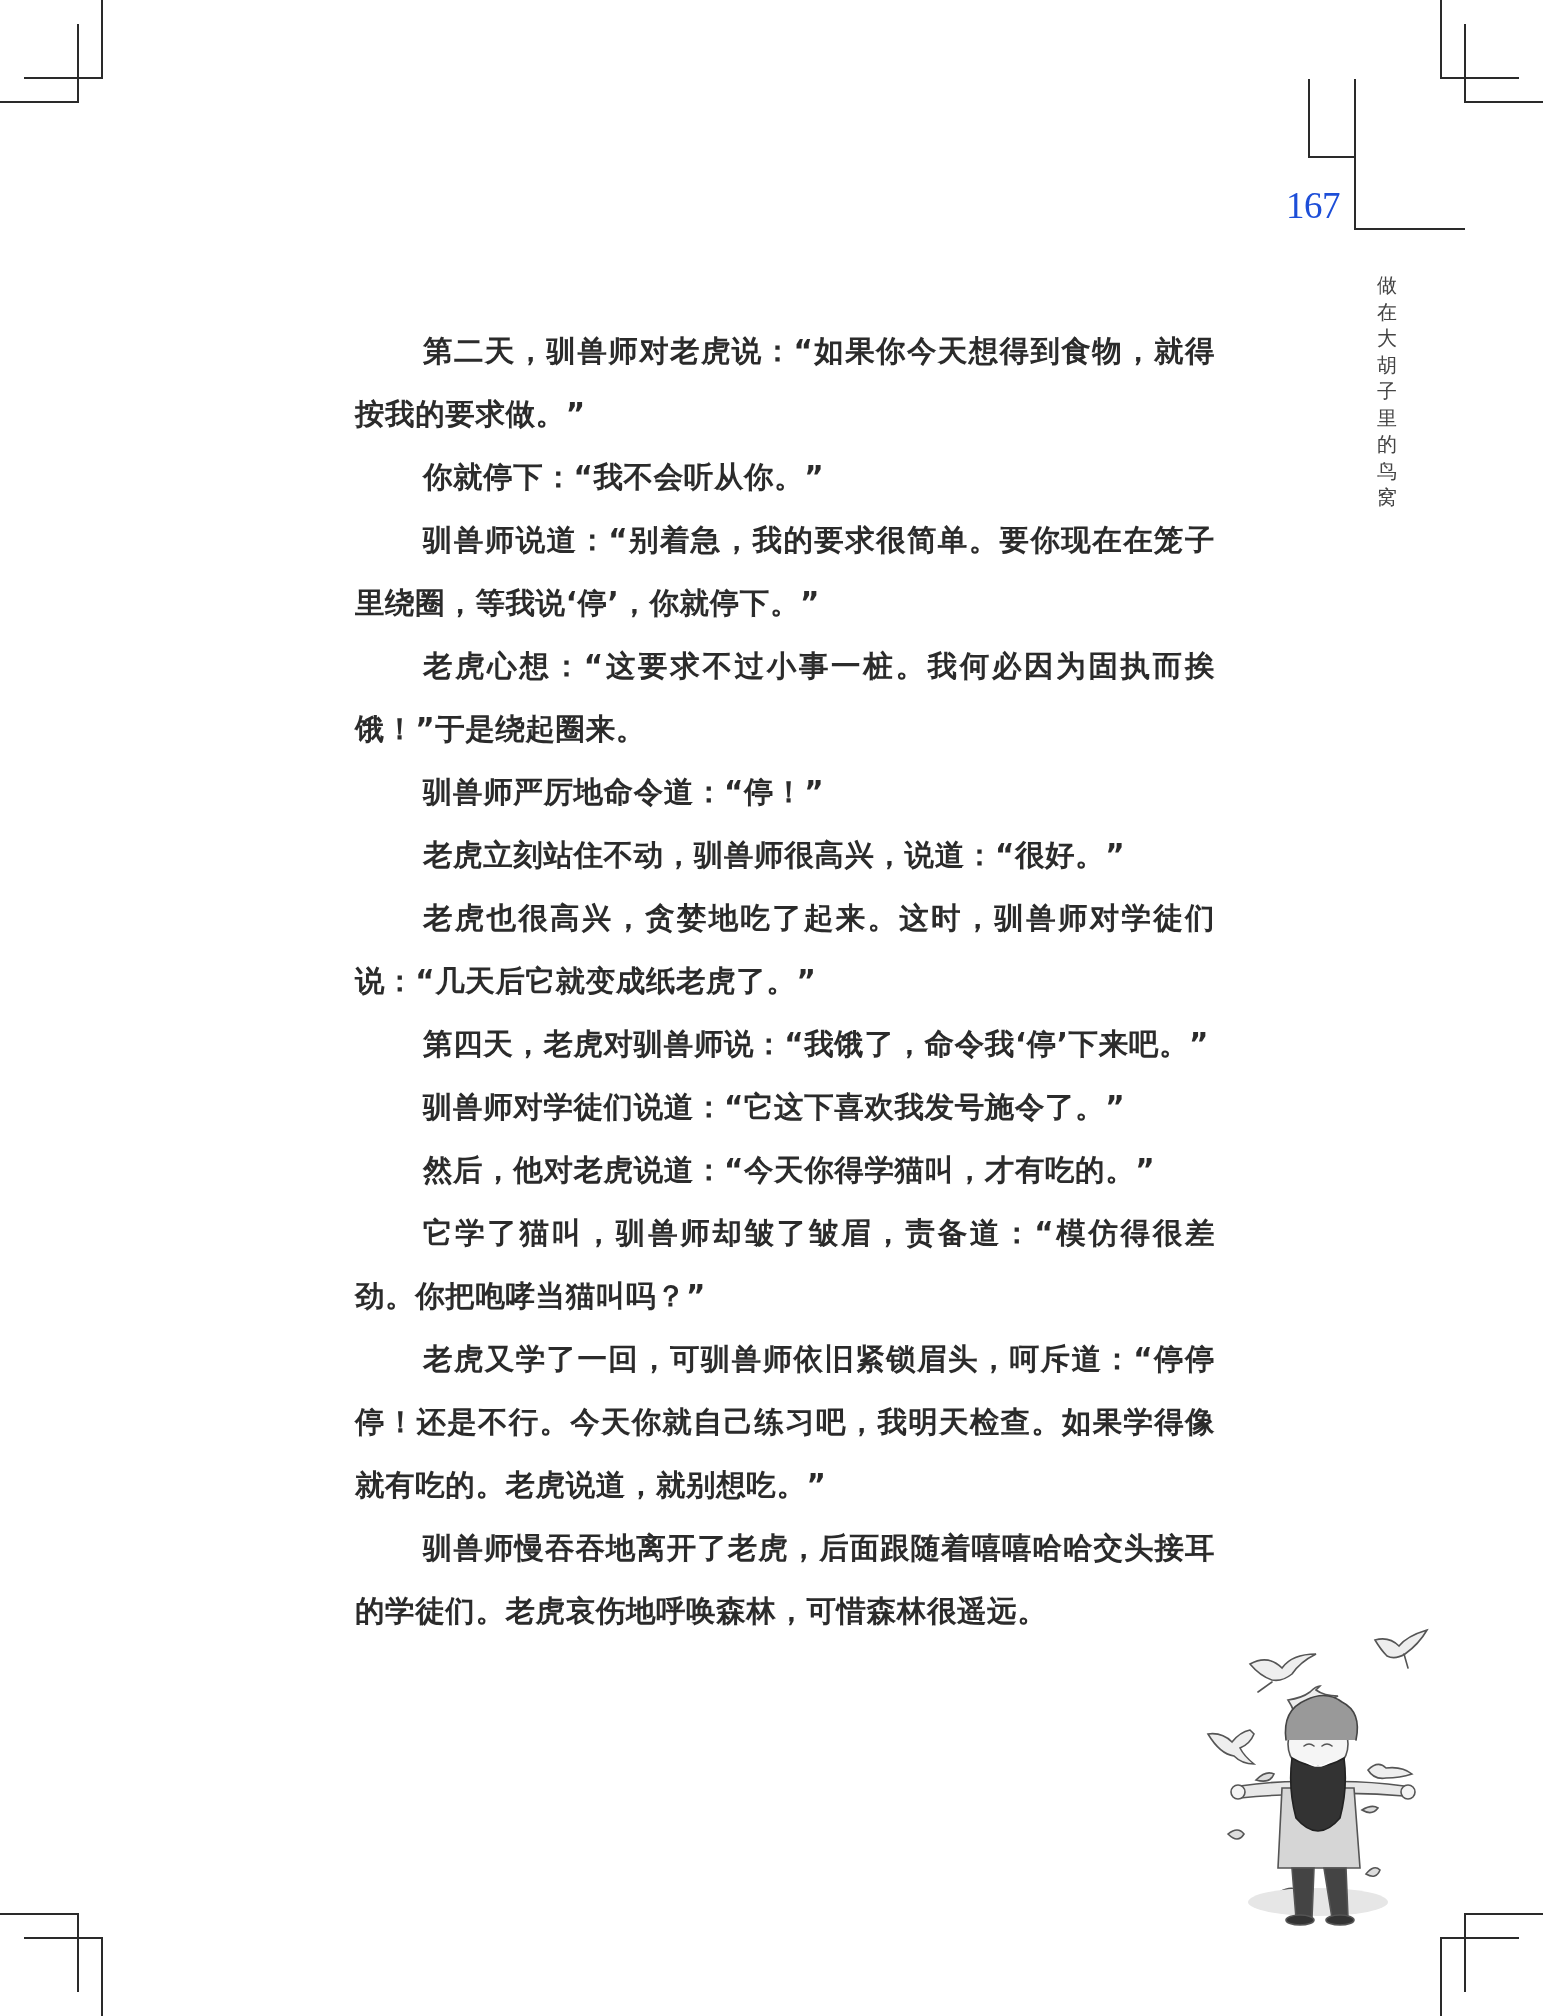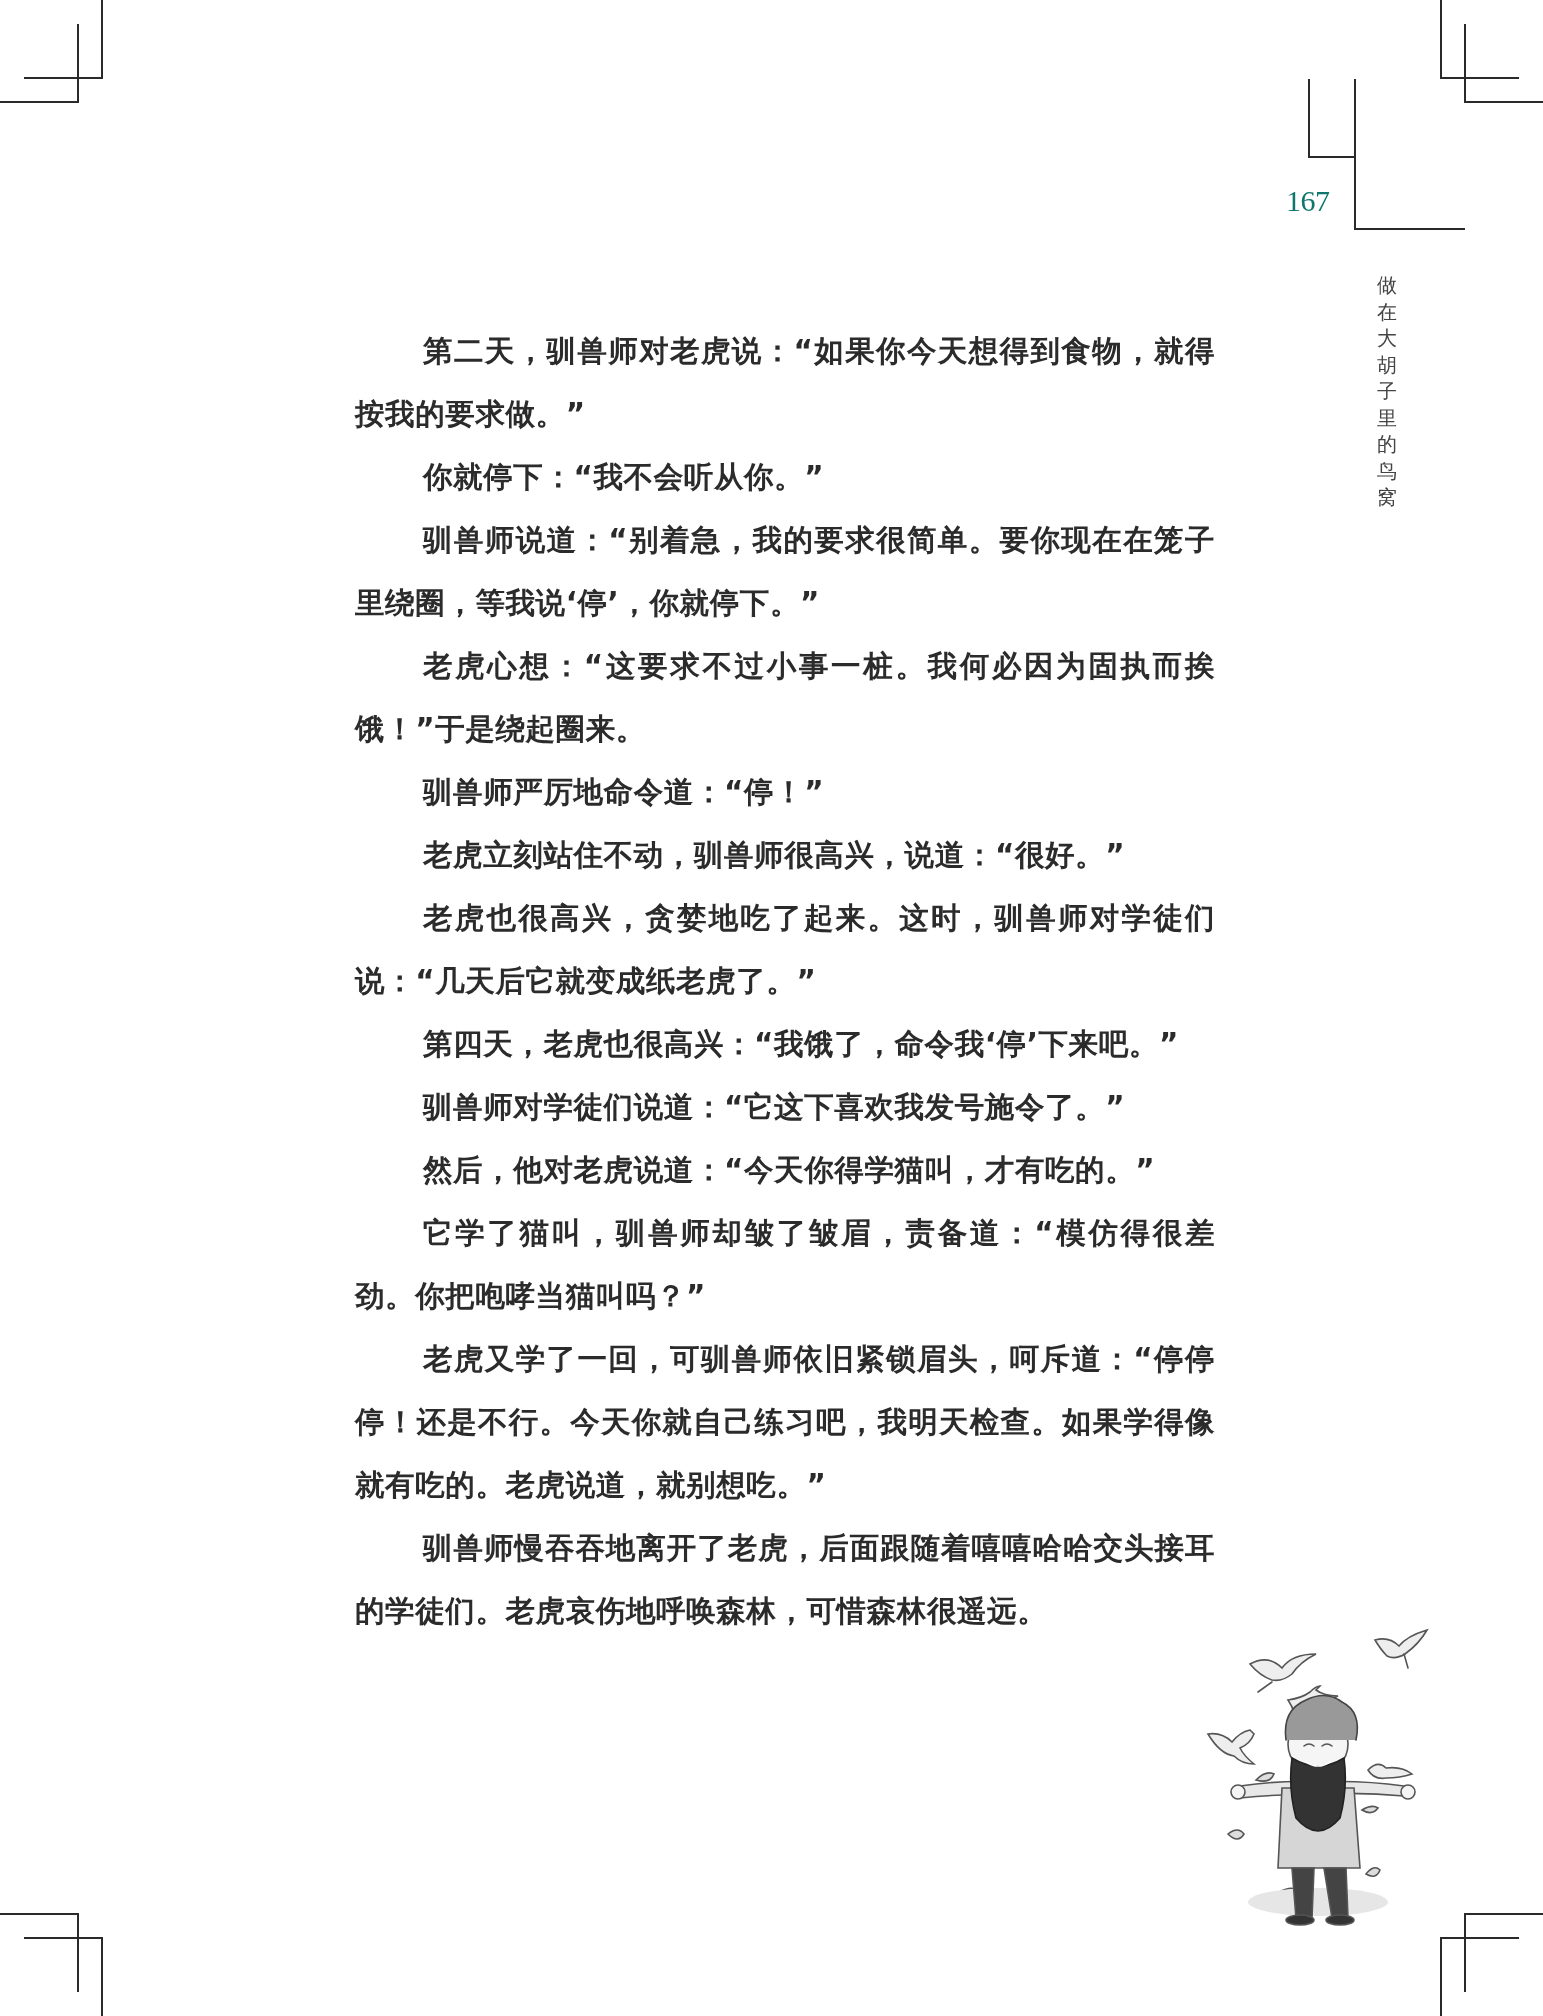--- a/index.html
+++ b/index.html
@@ -2,21 +2,21 @@
 <html><head>
 <meta charset="utf-8">
 <style>
   html, body { margin: 0; padding: 0; background: #ffffff; }
   body { width: 1543px; height: 2016px; position: relative; overflow: hidden; }
   .line-h { position: absolute; height: 2px; background: #2a2a2a; }
   .line-v { position: absolute; width: 2px; background: #2a2a2a; }
   .page-number {
     position: absolute; left: 1286px; top: 184px;
     font-family: "Liberation Serif", "DejaVu Serif", serif;
-    font-size: 30px; color: #0f766e; letter-spacing: -0.5px;
+    font-size: 37px; color: #1d4ed8; letter-spacing: -0.5px;
   }
   .running-head {
     position: absolute; left: 1372px; top: 272px; width: 30px;
     font-family: "DejaVu Sans", sans-serif; font-size: 20px; color: #444;
     line-height: 26.5px; text-align: center;
   }
   .running-head span { display: block; }
   .body-text {
     position: absolute; left: 355px; top: 320px; width: 860px;
     font-family: "DejaVu Sans", sans-serif; font-size: 29.5px; color: #2b2b2b;
@@ -60,21 +60,21 @@
 </div>
 
 <div class="body-text">
   <p class="para">第二天，驯兽师对老虎说：“如果你今天想得到食物，就得按我的要求做。”</p>
   <p class="para">你就停下：“我不会听从你。”</p>
   <p class="para">驯兽师说道：“别着急，我的要求很简单。要你现在在笼子里绕圈，等我说‘停’，你就停下。”</p>
   <p class="para">老虎心想：“这要求不过小事一桩。我何必因为固执而挨饿！”于是绕起圈来。</p>
   <p class="para">驯兽师严厉地命令道：“停！”</p>
   <p class="para">老虎立刻站住不动，驯兽师很高兴，说道：“很好。”</p>
   <p class="para">老虎也很高兴，贪婪地吃了起来。这时，驯兽师对学徒们说：“几天后它就变成纸老虎了。”</p>
-  <p class="para">第四天，老虎也很高兴：“我饿了，命令我‘停’下来吧。”</p>
+  <p class="para">第四天，老虎对驯兽师说：“我饿了，命令我‘停’下来吧。”</p>
   <p class="para">驯兽师对学徒们说道：“它这下喜欢我发号施令了。”</p>
   <p class="para">然后，他对老虎说道：“今天你得学猫叫，才有吃的。”</p>
   <p class="para">它学了猫叫，驯兽师却皱了皱眉，责备道：“模仿得很差劲。你把咆哮当猫叫吗？”</p>
   <p class="para">老虎又学了一回，可驯兽师依旧紧锁眉头，呵斥道：“停停停！还是不行。今天你就自己练习吧，我明天检查。如果学得像就有吃的。老虎说道，就别想吃。”</p>
   <p class="para">驯兽师慢吞吞地离开了老虎，后面跟随着嘻嘻哈哈交头接耳的学徒们。老虎哀伤地呼唤森林，可惜森林很遥远。</p>
 </div>
 
 <div class="illustration">
   <svg width="330" height="320" viewBox="0 0 330 320" style="position:absolute;left:-12px;top:0;">
     <g fill="none" stroke="#555" stroke-width="1.6" stroke-linecap="round">

